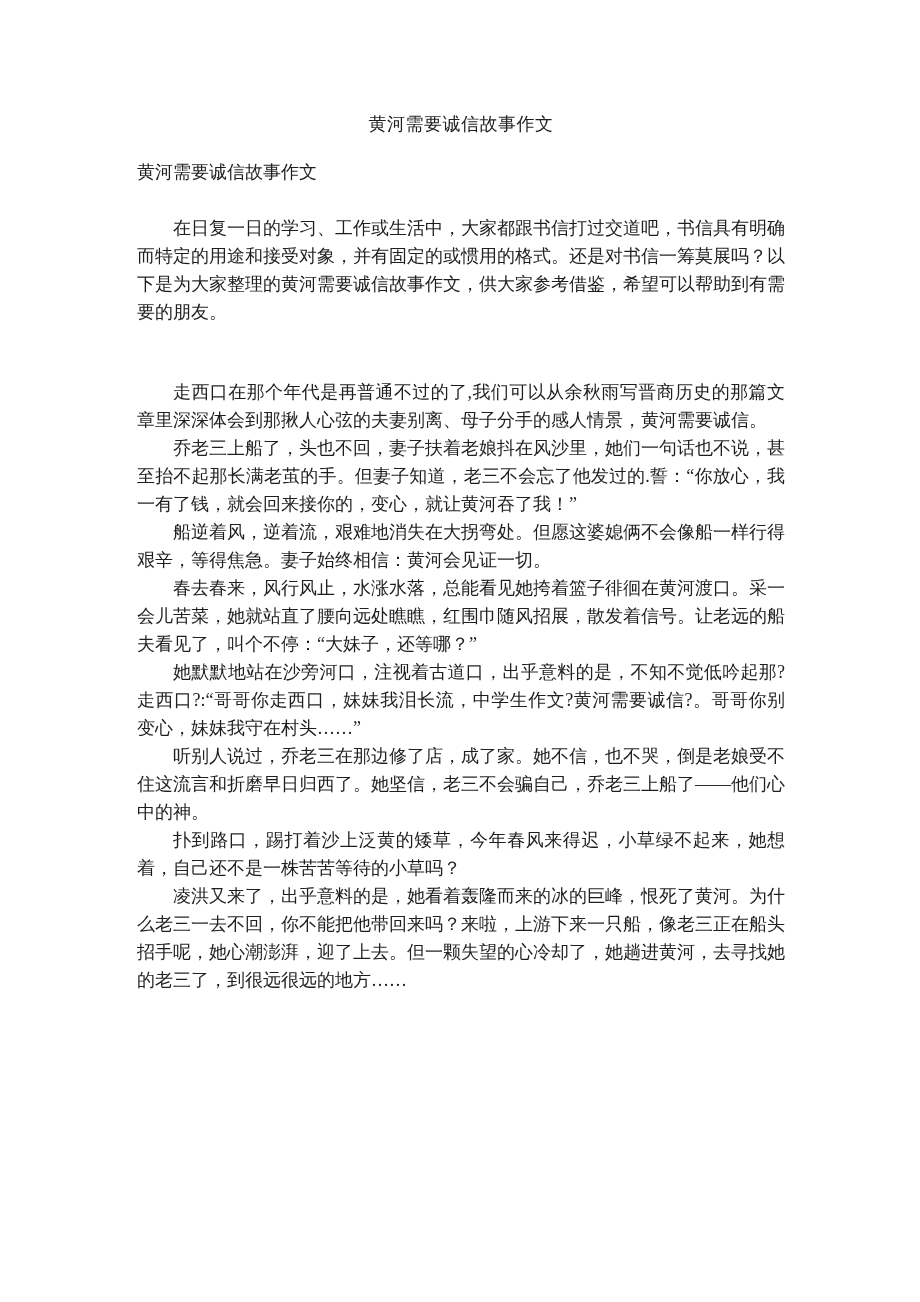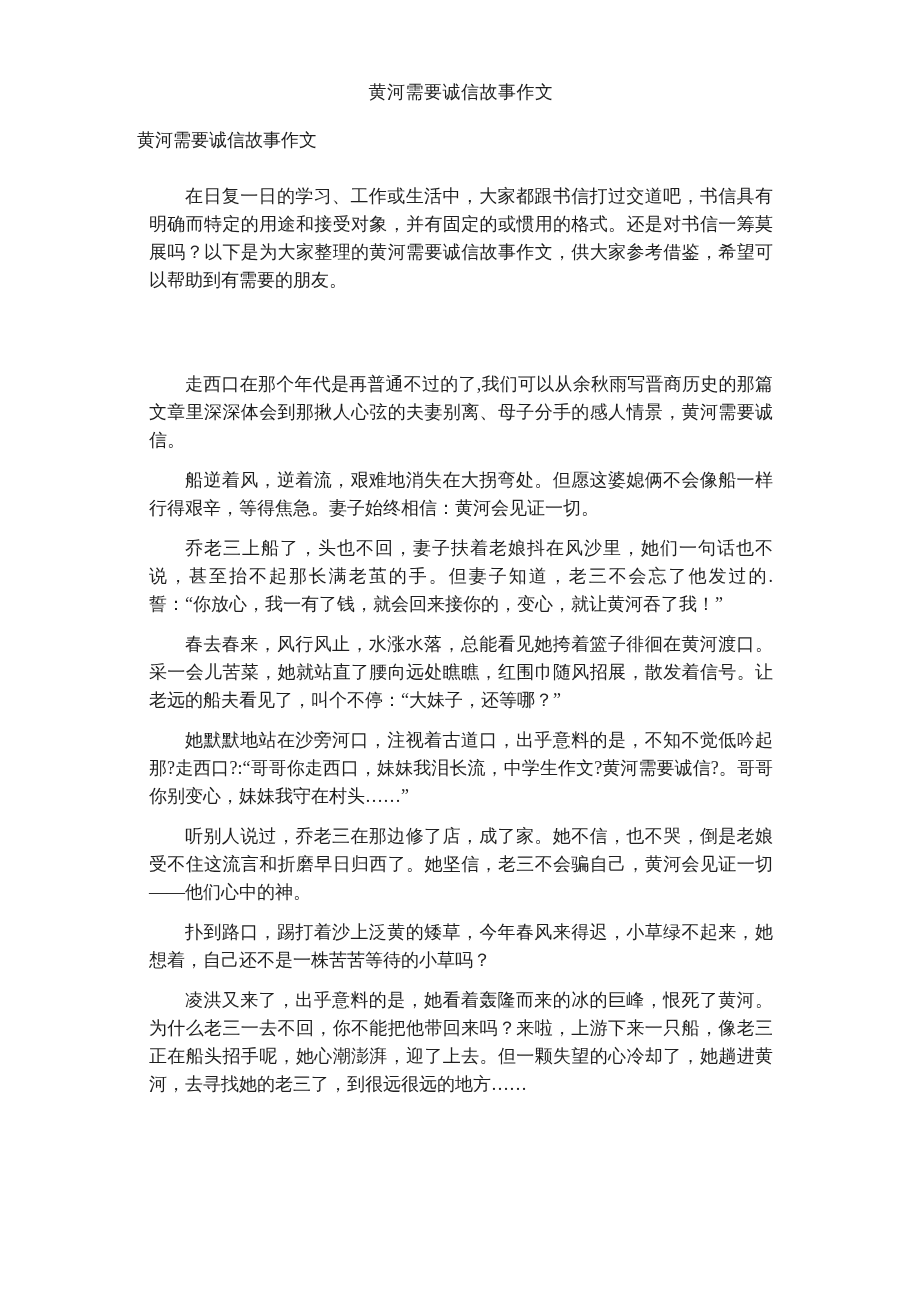--- a/index.html
+++ b/index.html
@@ -11,39 +11,39 @@
     width: 920px;
     height: 1302px;
     overflow: hidden;
     font-family: "Liberation Serif", "DejaVu Serif", serif;
     color: #1e1e1e;
   }
   .page {
     box-sizing: border-box;
     width: 920px;
     height: 1302px;
-    padding: 78px 135px 0 137px;
+    padding: 110px 135px 0 137px;
     background: #ffffff;
   }
   .doc-title {
     margin: 0 0 20px 0;
     font-size: 18px;
     font-weight: normal;
     line-height: 28px;
     text-align: center;
     letter-spacing: 0.5px;
   }
   .doc-subtitle {
     margin: 0 0 28px 0;
     font-size: 18px;
     line-height: 28px;
     text-align: left;
   }
   .para {
-    margin: 12px;
+    margin: 0;
     font-size: 18px;
     line-height: 28px;
     text-align: justify;
     text-indent: 2em;
     word-break: break-all;
   }
   .blank-gap {
     height: 52px;
   }
 </style>
@@ -54,21 +54,21 @@
   <h1 class="doc-title">黄河需要诚信故事作文</h1>
 
   <p class="doc-subtitle">黄河需要诚信故事作文</p>
 
   <p class="para">在日复一日的学习、工作或生活中，大家都跟书信打过交道吧，书信具有明确而特定的用途和接受对象，并有固定的或惯用的格式。还是对书信一筹莫展吗？以下是为大家整理的黄河需要诚信故事作文，供大家参考借鉴，希望可以帮助到有需要的朋友。</p>
 
   <div class="blank-gap"></div>
 
   <div id="body-paragraphs">
       <p class="para">走西口在那个年代是再普通不过的了,我们可以从余秋雨写晋商历史的那篇文章里深深体会到那揪人心弦的夫妻别离、母子分手的感人情景，黄河需要诚信。</p>
+      <p class="para">乔老三上船了，头也不回，妻子扶着老娘抖在风沙里，她们一句话也不说，甚至抬不起那长满老茧的手。但妻子知道，老三不会忘了他发过的.誓：“你放心，我一有了钱，就会回来接你的，变心，就让黄河吞了我！”</p>
       <p class="para">船逆着风，逆着流，艰难地消失在大拐弯处。但愿这婆媳俩不会像船一样行得艰辛，等得焦急。妻子始终相信：黄河会见证一切。</p>
-      <p class="para">乔老三上船了，头也不回，妻子扶着老娘抖在风沙里，她们一句话也不说，甚至抬不起那长满老茧的手。但妻子知道，老三不会忘了他发过的.誓：“你放心，我一有了钱，就会回来接你的，变心，就让黄河吞了我！”</p>
       <p class="para">春去春来，风行风止，水涨水落，总能看见她挎着篮子徘徊在黄河渡口。采一会儿苦菜，她就站直了腰向远处瞧瞧，红围巾随风招展，散发着信号。让老远的船夫看见了，叫个不停：“大妹子，还等哪？”</p>
       <p class="para">她默默地站在沙旁河口，注视着古道口，出乎意料的是，不知不觉低吟起那?走西口?:“哥哥你走西口，妹妹我泪长流，中学生作文?黄河需要诚信?。哥哥你别变心，妹妹我守在村头……”</p>
-      <p class="para">听别人说过，乔老三在那边修了店，成了家。她不信，也不哭，倒是老娘受不住这流言和折磨早日归西了。她坚信，老三不会骗自己，黄河会见证一切——他们心中的神。</p>
+      <p class="para">听别人说过，乔老三在那边修了店，成了家。她不信，也不哭，倒是老娘受不住这流言和折磨早日归西了。她坚信，老三不会骗自己，乔老三上船了——他们心中的神。</p>
       <p class="para">扑到路口，踢打着沙上泛黄的矮草，今年春风来得迟，小草绿不起来，她想着，自己还不是一株苦苦等待的小草吗？</p>
       <p class="para">凌洪又来了，出乎意料的是，她看着轰隆而来的冰的巨峰，恨死了黄河。为什么老三一去不回，你不能把他带回来吗？来啦，上游下来一只船，像老三正在船头招手呢，她心潮澎湃，迎了上去。但一颗失望的心冷却了，她趟进黄河，去寻找她的老三了，到很远很远的地方……</p>
     </div>
 </div>
 
 </body></html>

